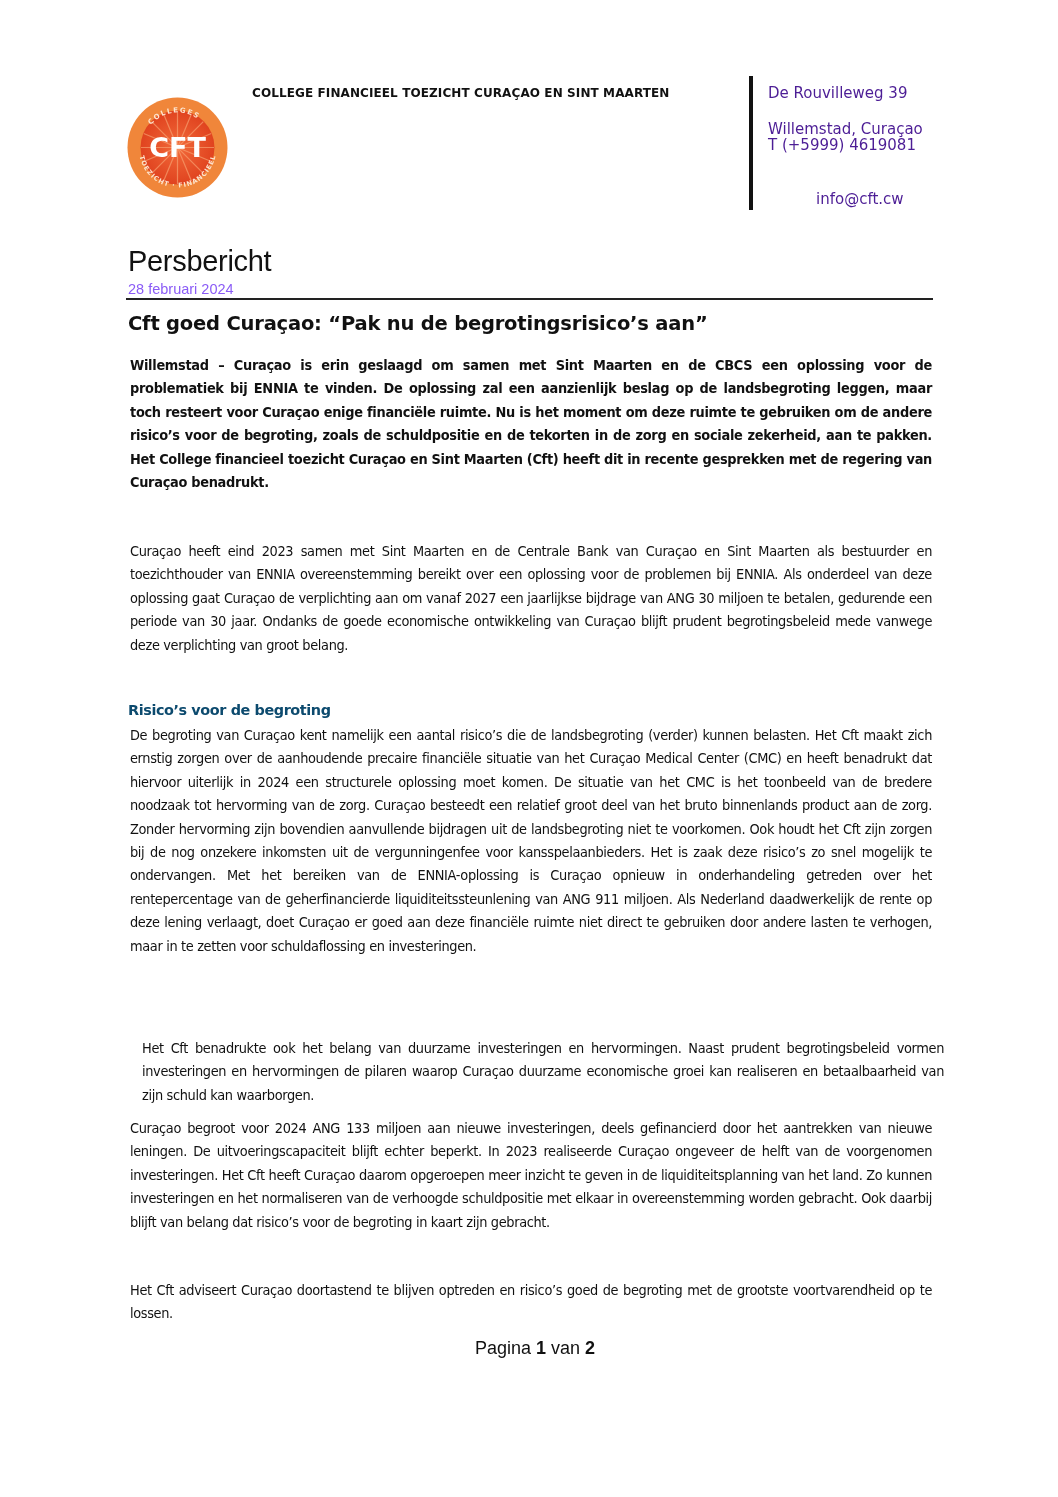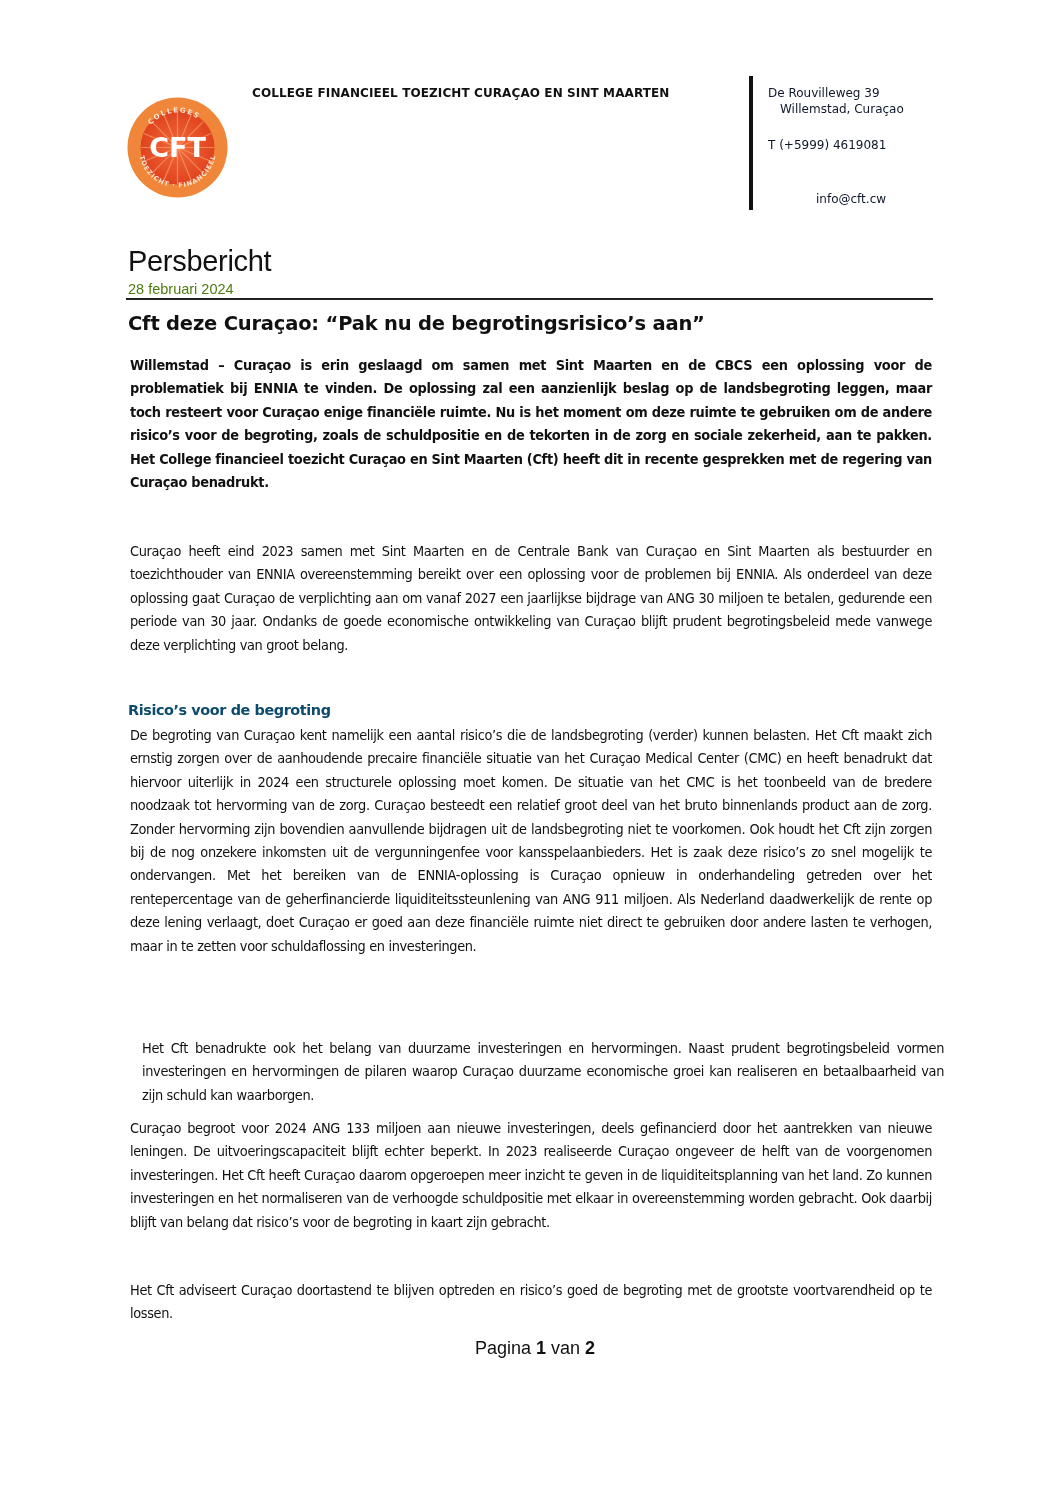--- a/index.html
+++ b/index.html
@@ -1,26 +1,26 @@
 <!DOCTYPE html>
 <html><head>
   <meta charset="utf-8">
   <style>
     html, body { margin: 0; padding: 0; background: #ffffff; }
     body { width: 1058px; height: 1497px; position: relative; overflow: hidden; color: #111; font-family: "DejaVu Sans", sans-serif; }
     .logo { position: absolute; left: 127px; top: 97px; width: 101px; height: 101px; }
     .org-name { position: absolute; left: 252px; top: 86px; font-family: "DejaVu Sans", sans-serif; font-weight: bold; font-size: 12px; letter-spacing: 0.1px; color: #111; }
     .vbar { position: absolute; left: 749px; top: 76px; width: 4px; height: 134px; background: #111; }
-    .addr { position: absolute; left: 768px; font-family: "DejaVu Sans", sans-serif; font-size: 12px; color: #0f172a; line-height: 18px; }
+    .addr { position: absolute; left: 768px; font-family: "DejaVu Sans", sans-serif; font-size: 15px; color: #4c1d95; line-height: 18px; }
     .addr1 { top: 84px; }
-    .addr2 { top: 100px; margin-left: 12px; }
+    .addr2 { top: 120px; }
     .addr3 { top: 136px; text-align: center; }
     .addr4 { top: 190px; margin-left: 48px; }
     .kind { position: absolute; left: 128px; top: 245px; font-family: "Liberation Sans", sans-serif; font-size: 29px; color: #111; letter-spacing: -0.3px; }
-    .date { position: absolute; left: 128px; top: 281px; font-family: "Liberation Sans", sans-serif; font-size: 14.5px; color: #4d7c0f; }
+    .date { position: absolute; left: 128px; top: 281px; font-family: "Liberation Sans", sans-serif; font-size: 14.5px; color: #8b5cf6; }
     .hrule { position: absolute; left: 126px; top: 298px; width: 807px; height: 2px; background: #222; }
     .headline { position: absolute; left: 128px; top: 312px; font-family: "DejaVu Sans", sans-serif; font-weight: bold; font-size: 19.5px; color: #111; letter-spacing: -0.2px; }
     .para { position: absolute; left: 130px; width: 802px; font-family: "DejaVu Sans Condensed", "DejaVu Sans", sans-serif; font-size: 14.4px; line-height: 23.4px; text-align: justify; color: #111; font-stretch: condensed; letter-spacing: -0.35px; }
     .lead { top: 354px; font-weight: bold; letter-spacing: -0.3px; }
     .p1 { top: 540px; }
     .subhead { position: absolute; left: 128px; top: 702px; font-family: "DejaVu Sans", sans-serif; font-weight: bold; font-size: 14.4px; letter-spacing: -0.4px; color: #0c4a6e; }
     .p2 { top: 724px; }
     .p3 { top: 1025px; }
     .p4 { top: 1117px; }
     .p5 { top: 1279px; }
@@ -67,21 +67,21 @@
 <div class="vbar"></div>
 <div class="addr addr1">De Rouvilleweg 39</div>
 <div class="addr addr2">Willemstad, Curaçao</div>
 <div class="addr addr3">T (+5999) 4619081</div>
 <div class="addr addr4">info@cft.cw</div>
 
 <div class="kind">Persbericht</div>
 <div class="date">28 februari 2024</div>
 <div class="hrule"></div>
 
-<h1 class="headline" style="margin:0;">Cft deze Curaçao: “Pak nu de begrotingsrisico’s aan”</h1>
+<h1 class="headline" style="margin:0;">Cft goed Curaçao: “Pak nu de begrotingsrisico’s aan”</h1>
 
 <p class="para lead" style="margin:0;">Willemstad – Curaçao is erin geslaagd om samen met Sint Maarten en de CBCS een oplossing voor de problematiek bij ENNIA te vinden. De oplossing zal een aanzienlijk beslag op de landsbegroting leggen, maar toch resteert voor Curaçao enige financiële ruimte. Nu is het moment om deze ruimte te gebruiken om de andere risico’s voor de begroting, zoals de schuldpositie en de tekorten in de zorg en sociale zekerheid, aan te pakken. Het College financieel toezicht Curaçao en Sint Maarten (Cft) heeft dit in recente gesprekken met de regering van Curaçao benadrukt.</p>
 <p class="para p1" style="margin:0;">Curaçao heeft eind 2023 samen met Sint Maarten en de Centrale Bank van Curaçao en Sint Maarten als bestuurder en toezichthouder van ENNIA overeenstemming bereikt over een oplossing voor de problemen bij ENNIA. Als onderdeel van deze oplossing gaat Curaçao de verplichting aan om vanaf 2027 een jaarlijkse bijdrage van ANG 30 miljoen te betalen, gedurende een periode van 30 jaar. Ondanks de goede economische ontwikkeling van Curaçao blijft prudent begrotingsbeleid mede vanwege deze verplichting van groot belang.</p>
 
 <div class="subhead">Risico’s voor de begroting</div>
 <p class="para p2" style="margin:0;">De begroting van Curaçao kent namelijk een aantal risico’s die de landsbegroting (verder) kunnen belasten. Het Cft maakt zich ernstig zorgen over de aanhoudende precaire financiële situatie van het Curaçao Medical Center (CMC) en heeft benadrukt dat hiervoor uiterlijk in 2024 een structurele oplossing moet komen. De situatie van het CMC is het toonbeeld van de bredere noodzaak tot hervorming van de zorg. Curaçao besteedt een relatief groot deel van het bruto binnenlands product aan de zorg. Zonder hervorming zijn bovendien aanvullende bijdragen uit de landsbegroting niet te voorkomen. Ook houdt het Cft zijn zorgen bij de nog onzekere inkomsten uit de vergunningenfee voor kansspelaanbieders. Het is zaak deze risico’s zo snel mogelijk te ondervangen. Met het bereiken van de ENNIA-oplossing is Curaçao opnieuw in onderhandeling getreden over het rentepercentage van de geherfinancierde liquiditeitssteunlening van ANG 911 miljoen. Als Nederland daadwerkelijk de rente op deze lening verlaagt, doet Curaçao er goed aan deze financiële ruimte niet direct te gebruiken door andere lasten te verhogen, maar in te zetten voor schuldaflossing en investeringen.</p>
 <p class="para p3" style="margin:12px;">Het Cft benadrukte ook het belang van duurzame investeringen en hervormingen. Naast prudent begrotingsbeleid vormen investeringen en hervormingen de pilaren waarop Curaçao duurzame economische groei kan realiseren en betaalbaarheid van zijn schuld kan waarborgen.</p>
 <p class="para p4" style="margin:0;">Curaçao begroot voor 2024 ANG 133 miljoen aan nieuwe investeringen, deels gefinancierd door het aantrekken van nieuwe leningen. De uitvoeringscapaciteit blijft echter beperkt. In 2023 realiseerde Curaçao ongeveer de helft van de voorgenomen investeringen. Het Cft heeft Curaçao daarom opgeroepen meer inzicht te geven in de liquiditeitsplanning van het land. Zo kunnen investeringen en het normaliseren van de verhoogde schuldpositie met elkaar in overeenstemming worden gebracht. Ook daarbij blijft van belang dat risico’s voor de begroting in kaart zijn gebracht.</p>
 <p class="para p5" style="margin:0;">Het Cft adviseert Curaçao doortastend te blijven optreden en risico’s goed de begroting met de grootste voortvarendheid op te lossen.</p>
 

